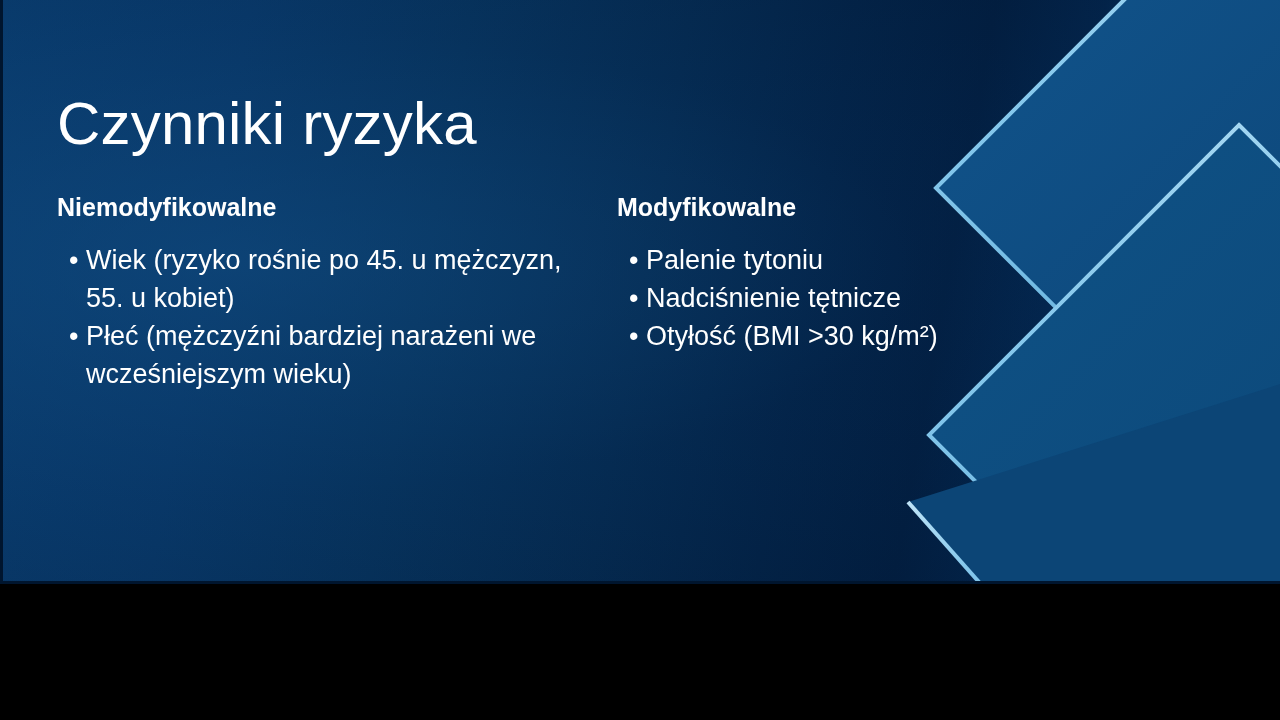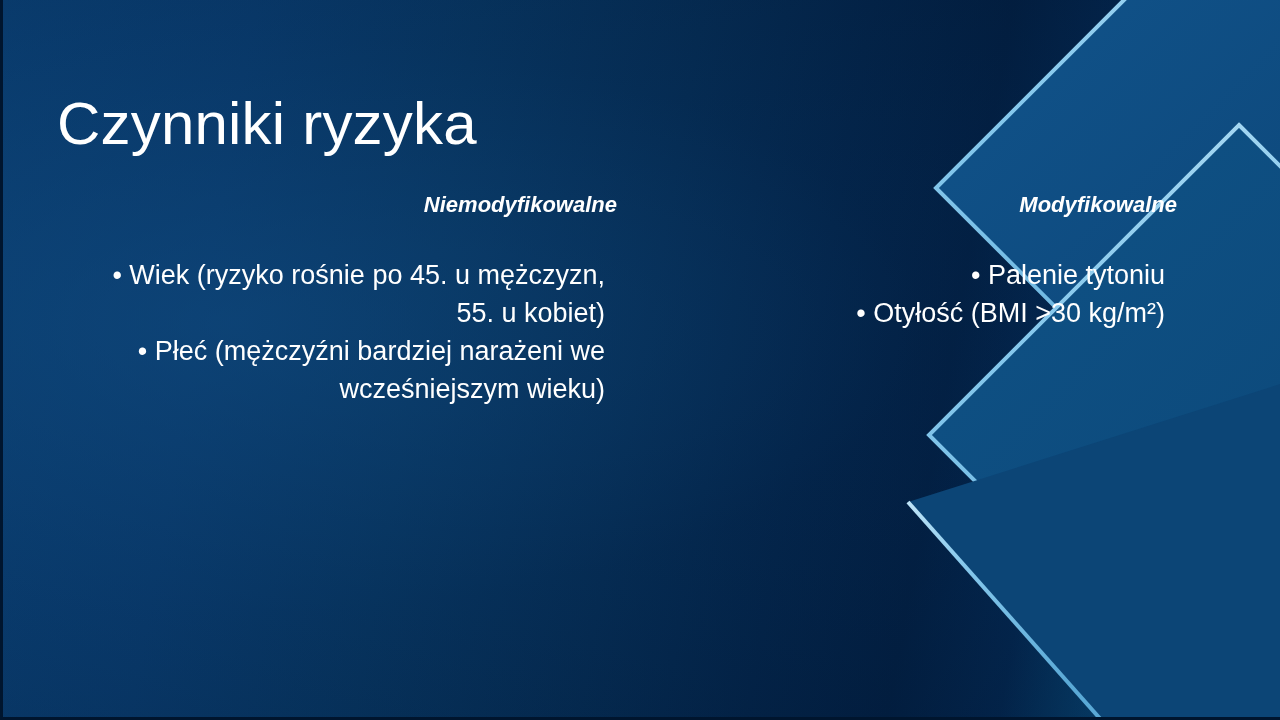--- a/index.html
+++ b/index.html
@@ -4,28 +4,27 @@
 <style>
   html, body {
     margin: 0;
     padding: 0;
     background: #000000;
   }
 
   #slide {
     position: relative;
     width: 1280px;
-    height: 720px;
+    height: 584px;
     overflow: hidden;
     font-family: "Liberation Sans", sans-serif;
     background: #062f5c;
     box-sizing: border-box;
     border-left: 3px solid #00152e;
     border-bottom: 3px solid #00152e;
-    text-align: right;
   }
 
   
   .bg-base {
     position: absolute;
     inset: 0;
     background: linear-gradient(
         100deg,
         #0a3f73 0%,
         #093a6c 18%,
@@ -75,27 +74,26 @@
   }
 
   .column {
     position: absolute;
     top: 192px;
   }
   .column.left  { left: 54px;  width: 560px; }
   .column.right { left: 614px; width: 560px; }
 
   .col-heading {
-    font-size: 22px;
+    font-size: 25px;
     font-weight: bold;
     color: #ffffff;
     line-height: 1.2;
-    margin: 0 0 38px 0;
+    margin: 0 0 19px 0;
     white-space: nowrap;
-    font-style: italic;
   }
 
   .bullet-list {
     list-style: none;
     margin: 12px;
     padding: 0;
   }
 
   .bullet-item {
     font-size: 27px;
@@ -162,18 +160,19 @@
       <ul class="bullet-list">
         <li class="bullet-item">Wiek (ryzyko rośnie po 45. u mężczyzn, 55. u kobiet)</li>
         <li class="bullet-item">Płeć (mężczyźni bardziej narażeni we wcześniejszym wieku)</li>
       </ul>
     </div>
 
     <div class="column right">
       <div class="col-heading">Modyfikowalne</div>
       <ul class="bullet-list">
         <li class="bullet-item">Palenie tytoniu</li>
+        <li class="bullet-item">Nadciśnienie tętnicze</li>
         <li class="bullet-item">Otyłość (BMI &gt;30 kg/m²)</li>
       </ul>
     </div>
 
   </div>
 </div>
 
 </body></html>

